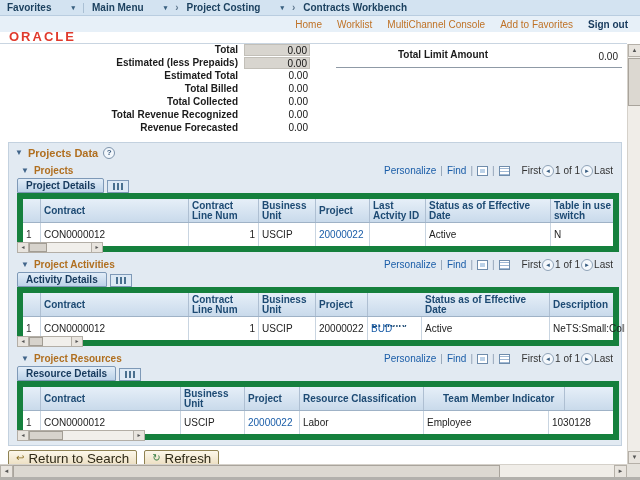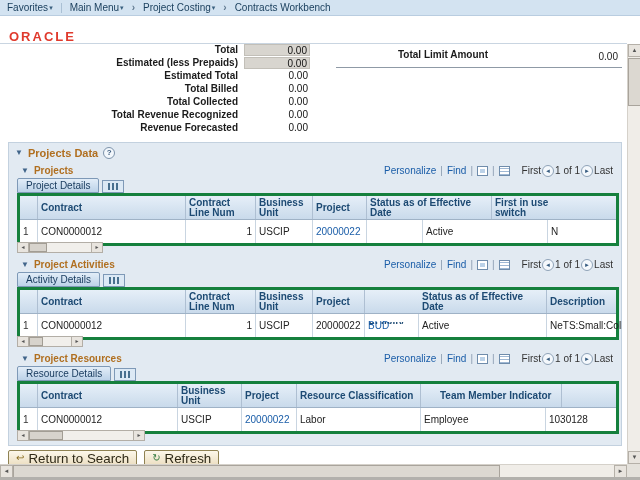--- a/index.html
+++ b/index.html
@@ -1,21 +1,21 @@
 <!DOCTYPE html>
 <html><head>
 <meta charset="utf-8">
 <style>
   * { margin:0; padding:0; box-sizing:border-box; }
   body { font-family:"Liberation Sans", sans-serif; background:#ffffff; }
   .screen { position:relative; width:640px; height:480px; background:#ffffff; overflow:hidden; font-size:10px; color:#222; }
 
   
   .topbar { position:absolute; left:0; top:0; width:640px; height:16px; background:#d3e3f1; border-bottom:1px solid #b9cde0; display:flex; align-items:center; padding:0 7px; gap:8px; }
-  .bc-item { display:flex; align-items:center; gap:1px; color:#1c415f; cursor:default; }
+  .bc-item { display:flex; align-items:center; gap:20px; color:#1c415f; cursor:default;font-weight:bold; }
   .bc-dd { font-size:7px; color:#39607f; }
   .bc-sep { color:#5f788e; font-weight:bold; }
   .bc-bar { width:1px; height:10px; background:#aac0d4; }
 
   
   .linksbar { position:absolute; left:0; top:16px; width:640px; height:16px; background:#e7f0f8; display:flex; justify-content:flex-end; align-items:center; gap:15px; padding-right:12px; }
   .hlink { color:#bf7226; }
   .signout { color:#16395c; font-weight:bold; }
 
   
@@ -44,25 +44,25 @@
   .sec-tools { margin-left:auto; display:flex; align-items:center; gap:4px; color:#333; }
   .tool-link { color:#1a5da8; }
   .tsep { color:#8a9bb0; }
   .mini-icon { width:11px; height:10px; border:1px solid #6f8cab; background:#ffffff; position:relative; display:inline-block; }
   .icon-detach::after { content:""; position:absolute; left:2px; top:2px; right:2px; bottom:2px; background:#bcd2e8; }
   .icon-grid { background-image:repeating-linear-gradient(0deg,#9fb8d4 0 1px,#ffffff 1px 3px); }
   .pg-group { display:flex; align-items:center; gap:1px; margin-left:8px; }
   .pg-arrow { width:12px; height:12px; border-radius:50%; border:1px solid #8fa3b8; background:#f4f8fc; color:#33597e; font-size:6px; line-height:10px; text-align:center; }
 
   .tabrow { position:absolute; left:8px; display:flex; align-items:flex-end; gap:3px; height:15px; }
-  .tab { height:15px; background:linear-gradient(#e2edf8,#bcd2e8); border:1px solid #7e99b7; color:#16395c; font-weight:normal; padding:1px 8px; border-radius:2px 2px 0 0;margin-top:40px; }
+  .tab { height:15px; background:linear-gradient(#e2edf8,#bcd2e8); border:1px solid #7e99b7; color:#16395c; font-weight:bold; padding:1px 8px; border-radius:2px 2px 0 0;margin-top:40px; }
   .cols-btn { width:22px; height:13px; border:1px solid #7e99b7; background:#dce9f5; display:flex; align-items:center; justify-content:center; gap:2px; }
   .cols-btn b { width:2px; height:7px; background:#49708f; display:block; }
 
-  .grid { position:absolute; left:8px; width:602px; border:3px solid #15803d; background:#fff; }
+  .grid { position:absolute; left:8px; width:602px; border:6px solid #15803d; background:#fff; }
   .g-head { display:flex; height:24px; background:linear-gradient(#e6eff8,#c9daeb); border-bottom:1px solid #9fb2c6; color:#1d4a73; font-weight:bold; }
   .g-row { display:flex; height:23px; background:#fff; }
   .g-cell { flex:0 0 auto; padding:1px 3px; border-right:1px solid #c9d5e1; overflow:hidden; display:flex; align-items:center; line-height:10px; }
   .g-head .g-cell { border-right:1px solid #aebfd2; }
   .g-cell.num { justify-content:flex-start; color:#333; }
   .g-cell.right { justify-content:flex-end; }
   .g-link { color:#1a5da8; }
 
   .mini-sb { position:absolute; left:8px; height:11px; display:flex; background:#f1efeb; border:1px solid #b3aea6; }
   .msb-btn { width:11px; height:9px; background:#e8e4de; border-right:1px solid #b3aea6; font-size:5px; color:#555; text-align:center; line-height:9px; }
@@ -109,20 +109,27 @@
     <div class="bc-item">
       <span>Project Costing</span>
       <span class="bc-dd">▾</span>
     </div>
     <span class="bc-sep">›</span>
     <div class="bc-item">
       <span>Contracts Workbench</span>
     </div>
   </div>
 
+  <div class="linksbar">
+    <a class="hlink">Home</a>
+    <a class="hlink">Worklist</a>
+    <a class="hlink">MultiChannel Console</a>
+    <a class="hlink">Add to Favorites</a>
+    <a class="signout">Sign out</a>
+  </div>
 
   <div class="logo">ORACLE</div>
   <div class="content-topline"></div>
 
   <div class="summary">
     <div class="sum-row" style="top:0;">
       <span class="sum-label">Total</span>
       <span class="sum-val boxed">0.00</span>
     </div>
     <div class="sum-row" style="top:13px;">
@@ -190,22 +197,23 @@
           <b></b>
         </div>
     </div>
     <div class="grid" style="top:50px;">
       <div class="g-head">
         <div class="g-cell" style="width:18px;"></div>
         <div class="g-cell" style="width:148px;">Contract</div>
         <div class="g-cell" style="width:70px;">Contract Line Num</div>
         <div class="g-cell" style="width:57px;">Business Unit</div>
         <div class="g-cell" style="width:54px;">Project</div>
+        <div class="g-cell" style="width:56px;">Last Actvity ID</div>
         <div class="g-cell" style="width:125px;">Status as of Effective Date</div>
-        <div class="g-cell" style="width:74px;border-right:none;">First in use switch</div>
+        <div class="g-cell" style="width:74px;border-right:none;">Table in use switch</div>
       </div>
       <div class="g-row">
         <div class="g-cell num" style="width:18px;">1</div>
         <div class="g-cell" style="width:148px;">CON0000012</div>
         <div class="g-cell right" style="width:70px;">1</div>
         <div class="g-cell" style="width:57px;">USCIP</div>
         <div class="g-cell g-link" style="width:54px;">20000022</div>
         <div class="g-cell" style="width:56px;"></div>
         <div class="g-cell" style="width:125px;">Active</div>
         <div class="g-cell" style="width:74px;border-right:none;">N</div>

